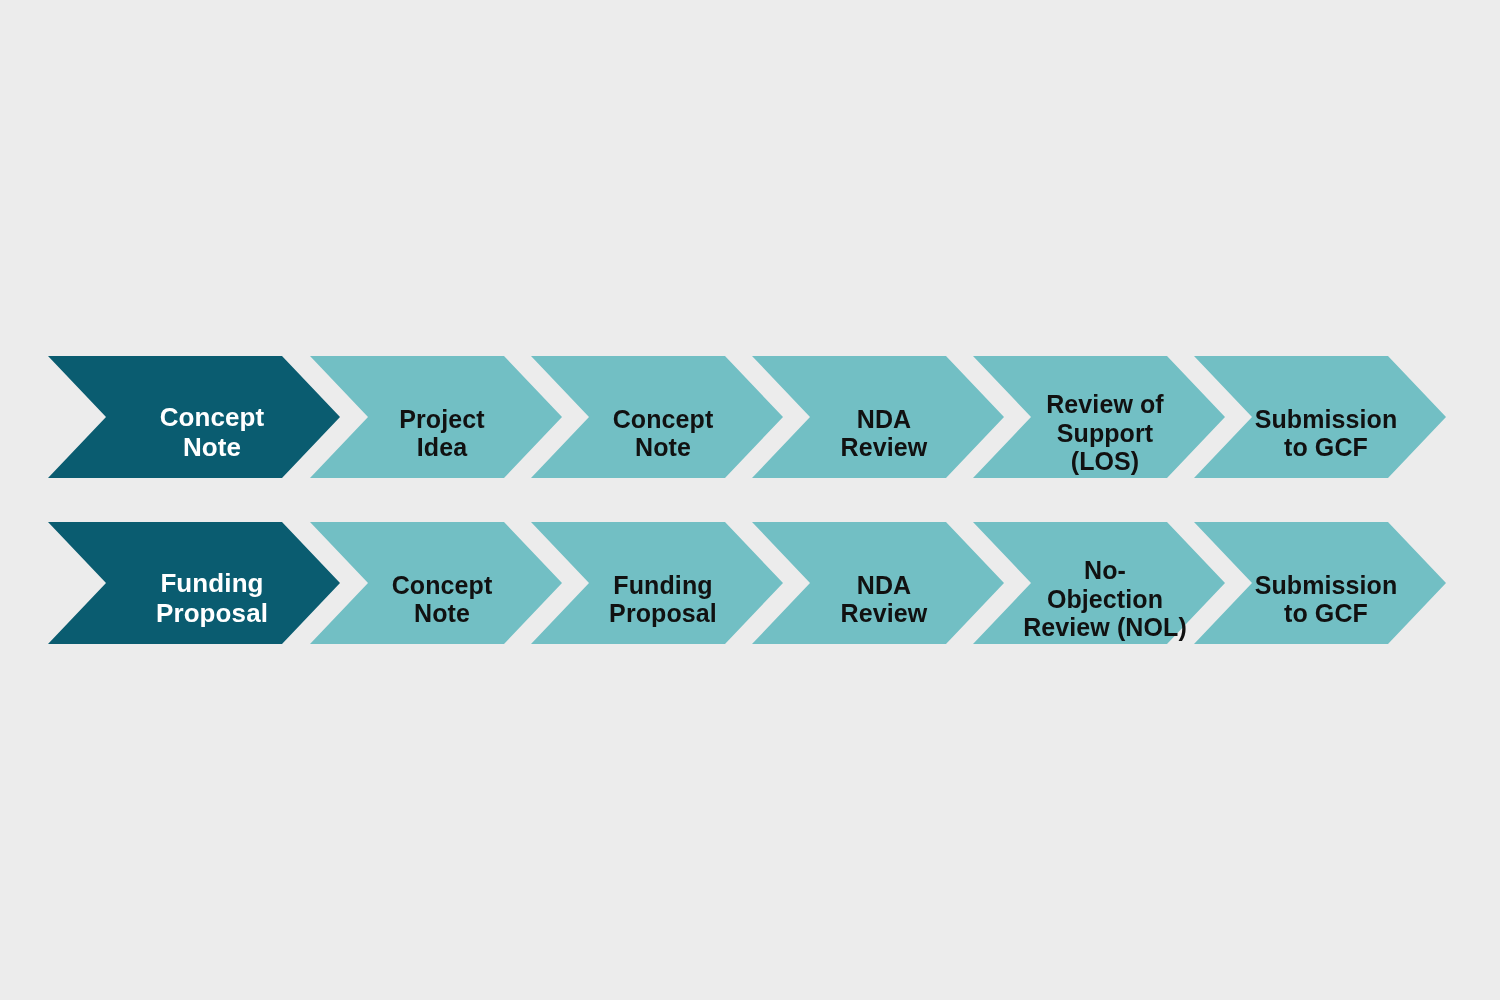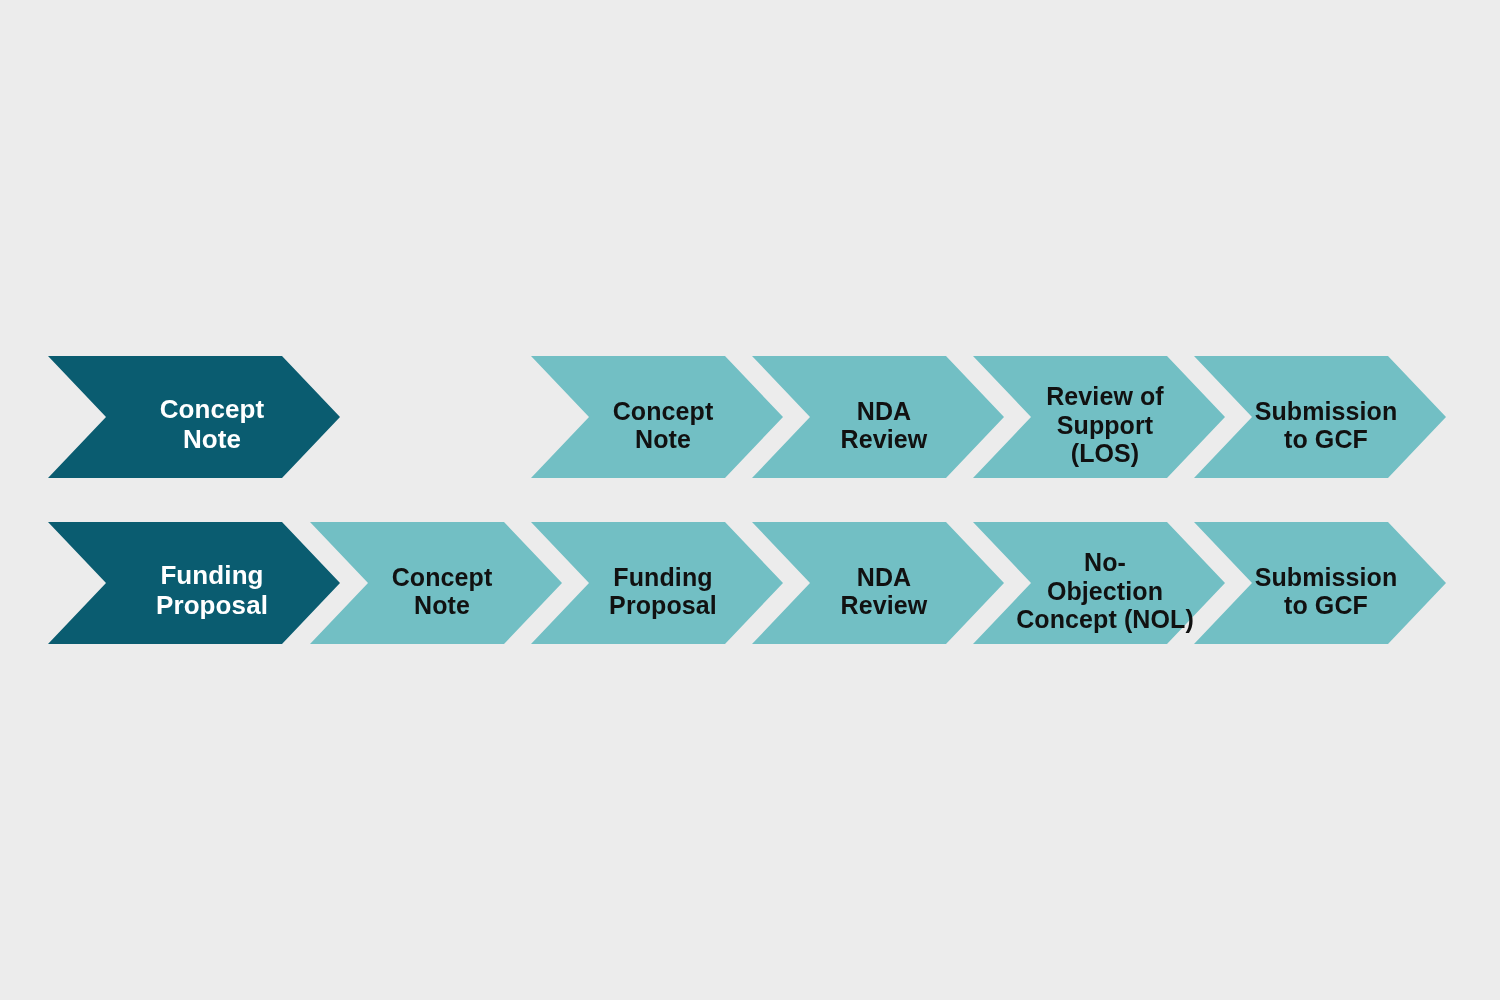--- a/index.html
+++ b/index.html
@@ -71,21 +71,21 @@
   }
 
   .chevron.is-step .chevron-label {
     color: #111111;
   }
 
   
   .chevron-labelwrap {
     position: absolute;
     left: 0;
-    top: 8px;
+    top: 16px;
     width: 100%;
     height: 100%;
     display: flex;
     align-items: center;
     justify-content: center;
     z-index: 2;
   }
 </style>
 </head>
 <body>
@@ -95,20 +95,29 @@
   <div class="flow-row" id="row-concept-note">
       <div class="chevron is-start" style="left: 48px; width: 292px;">
         <svg class="chevron-shape" viewBox="0 0 292 122" preserveAspectRatio="none" width="292" height="122">
           <path d="M0,0 L234,0 L292,61 L234,122 L0,122 L58,61 Z" fill="#0a5c70"></path>
         </svg>
         <div class="chevron-labelwrap">
           <div class="chevron-label" style="transform: translateX(18px);">Concept
 Note</div>
         </div>
       </div>
+      <div class="chevron is-step" style="left: 310px; width: 252px;">
+        <svg class="chevron-shape" viewBox="0 0 252 122" preserveAspectRatio="none" width="252" height="122">
+          <path d="M0,0 L194,0 L252,61 L194,122 L0,122 L58,61 Z" fill="#72bfc4"></path>
+        </svg>
+        <div class="chevron-labelwrap">
+          <div class="chevron-label" style="transform: translateX(6px);">Project
+Idea</div>
+        </div>
+      </div>
       <div class="chevron is-step" style="left: 531px; width: 252px;">
         <svg class="chevron-shape" viewBox="0 0 252 122" preserveAspectRatio="none" width="252" height="122">
           <path d="M0,0 L194,0 L252,61 L194,122 L0,122 L58,61 Z" fill="#72bfc4"></path>
         </svg>
         <div class="chevron-labelwrap">
           <div class="chevron-label" style="transform: translateX(6px);">Concept
 Note</div>
         </div>
       </div>
       <div class="chevron is-step" style="left: 752px; width: 252px;">
@@ -178,21 +187,21 @@
 Review</div>
         </div>
       </div>
       <div class="chevron is-step" style="left: 973px; width: 252px;">
         <svg class="chevron-shape" viewBox="0 0 252 122" preserveAspectRatio="none" width="252" height="122">
           <path d="M0,0 L194,0 L252,61 L194,122 L0,122 L58,61 Z" fill="#72bfc4"></path>
         </svg>
         <div class="chevron-labelwrap">
           <div class="chevron-label" style="transform: translateX(6px);">No-
 Objection
-Concept (NOL)</div>
+Review (NOL)</div>
         </div>
       </div>
       <div class="chevron is-step" style="left: 1194px; width: 252px;">
         <svg class="chevron-shape" viewBox="0 0 252 122" preserveAspectRatio="none" width="252" height="122">
           <path d="M0,0 L194,0 L252,61 L194,122 L0,122 L58,61 Z" fill="#72bfc4"></path>
         </svg>
         <div class="chevron-labelwrap">
           <div class="chevron-label" style="transform: translateX(6px);">Submission
 to GCF</div>
         </div>

